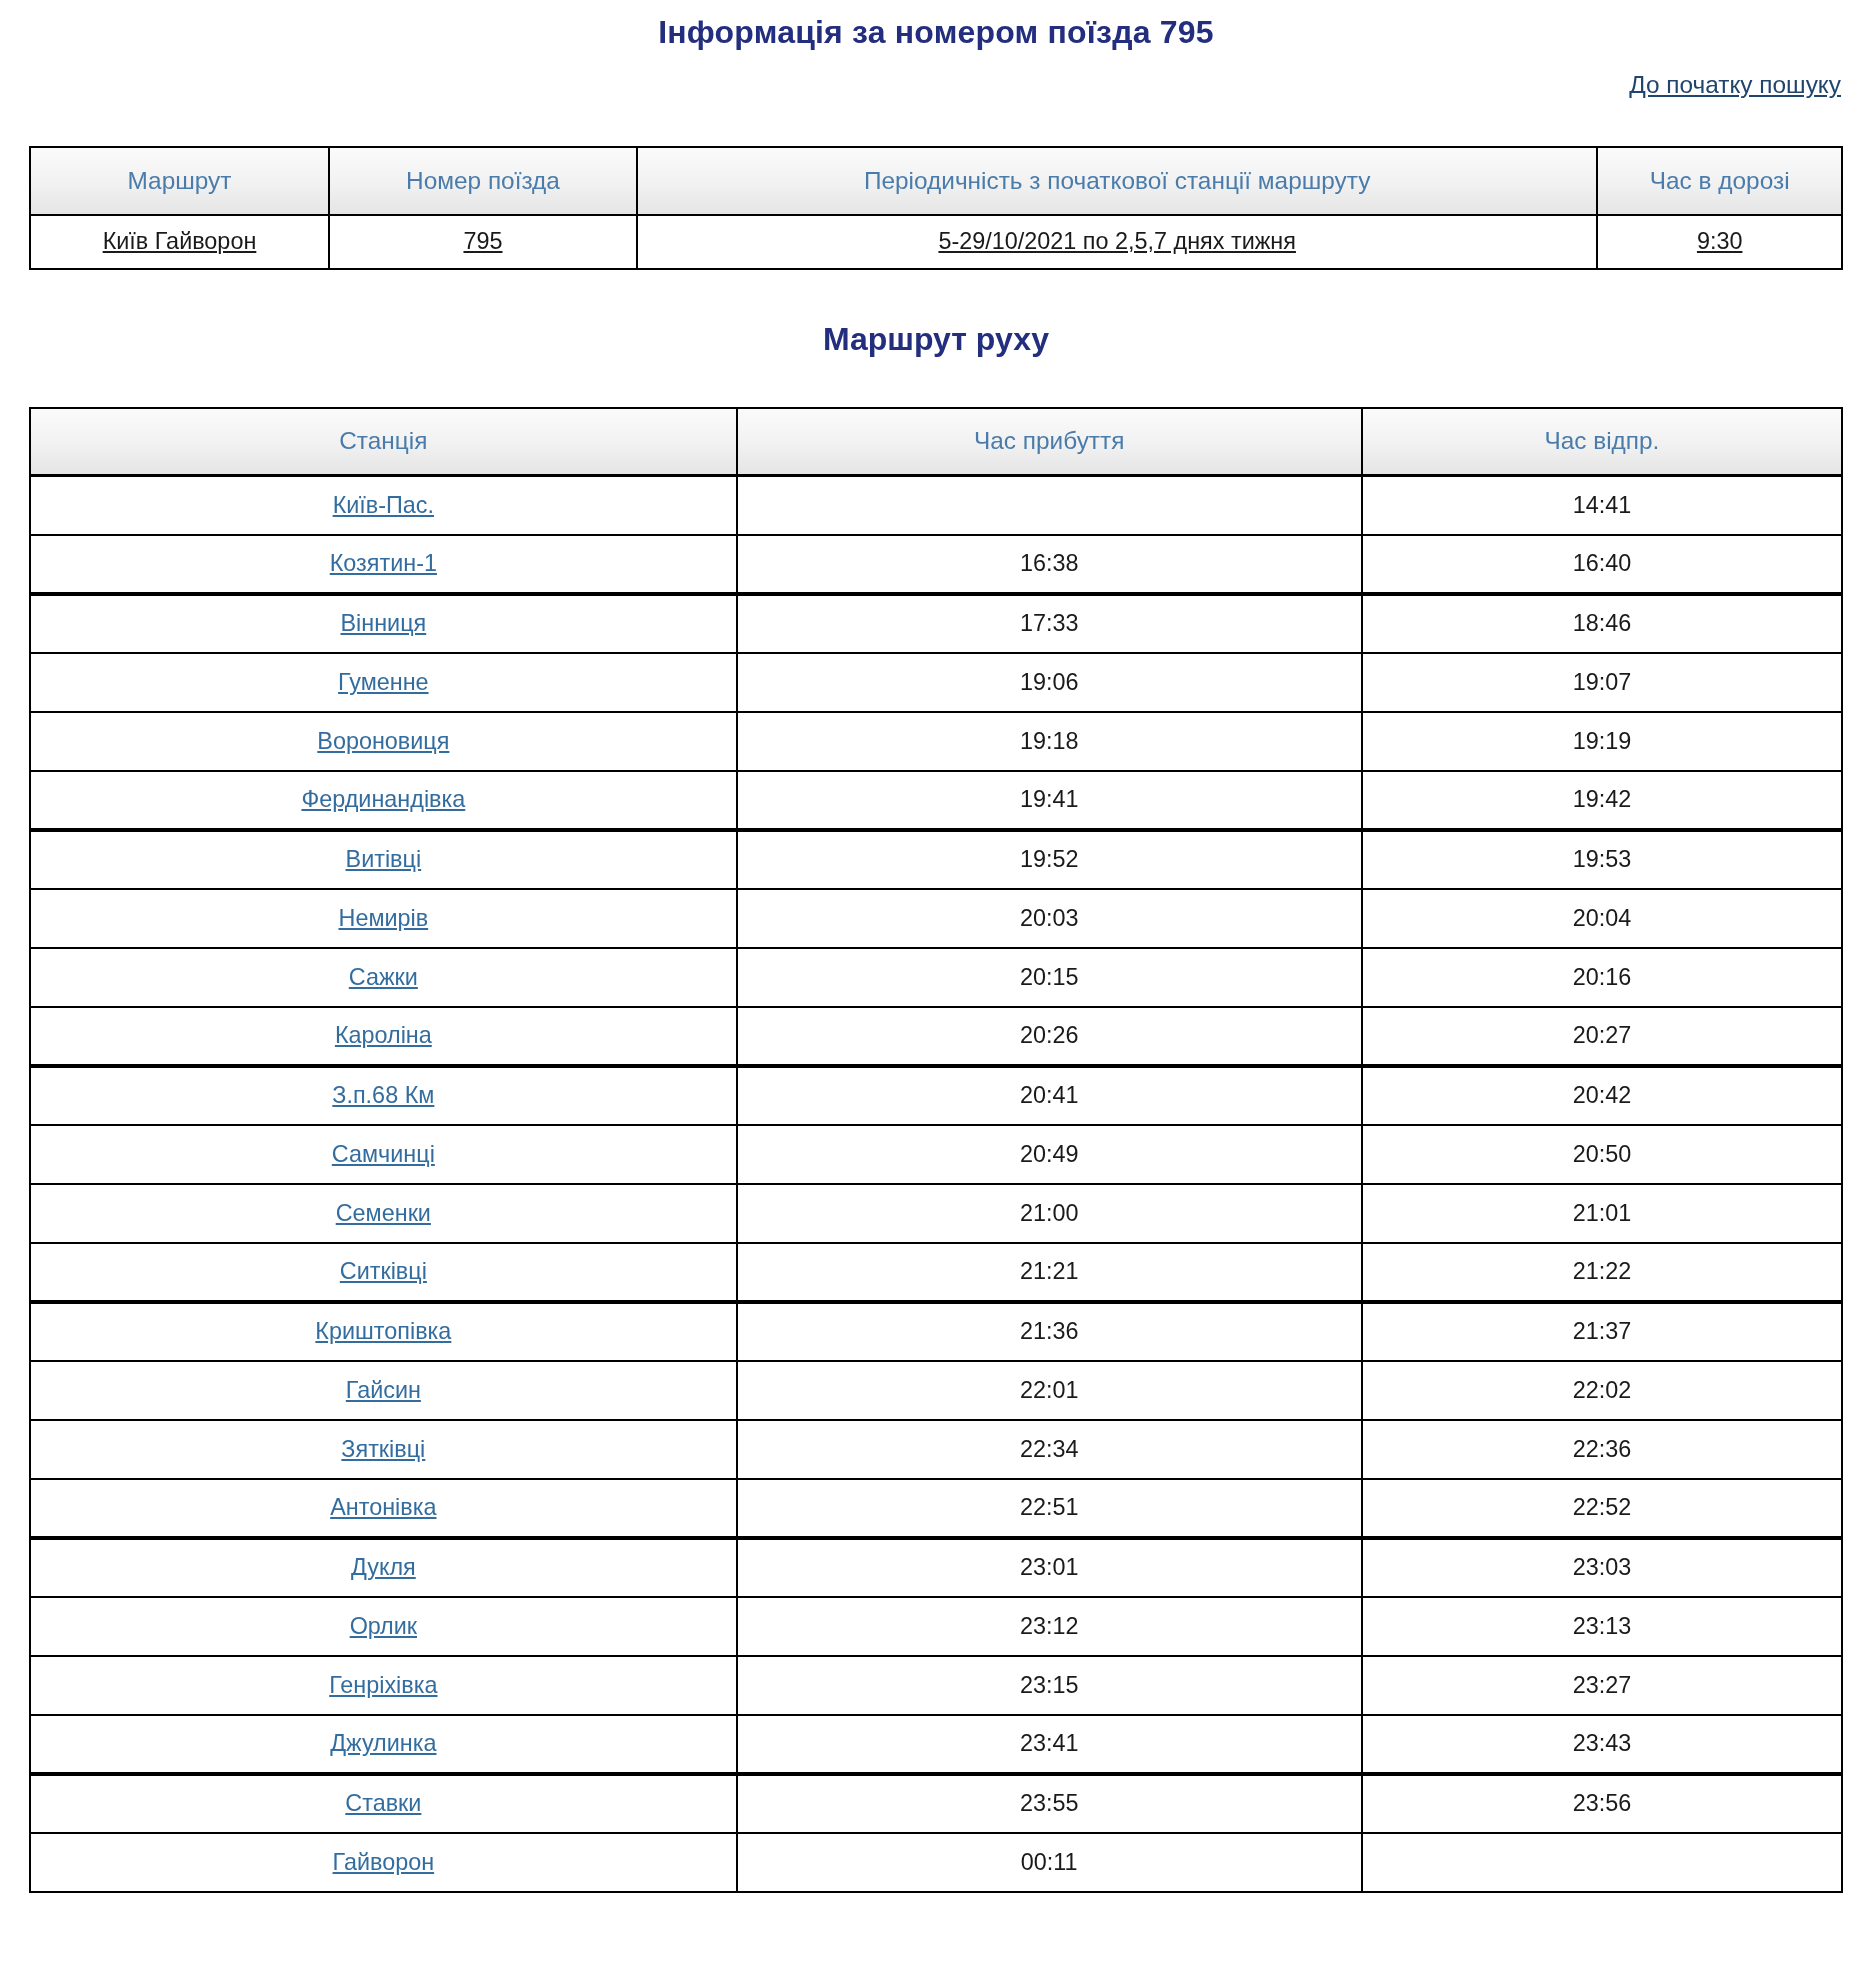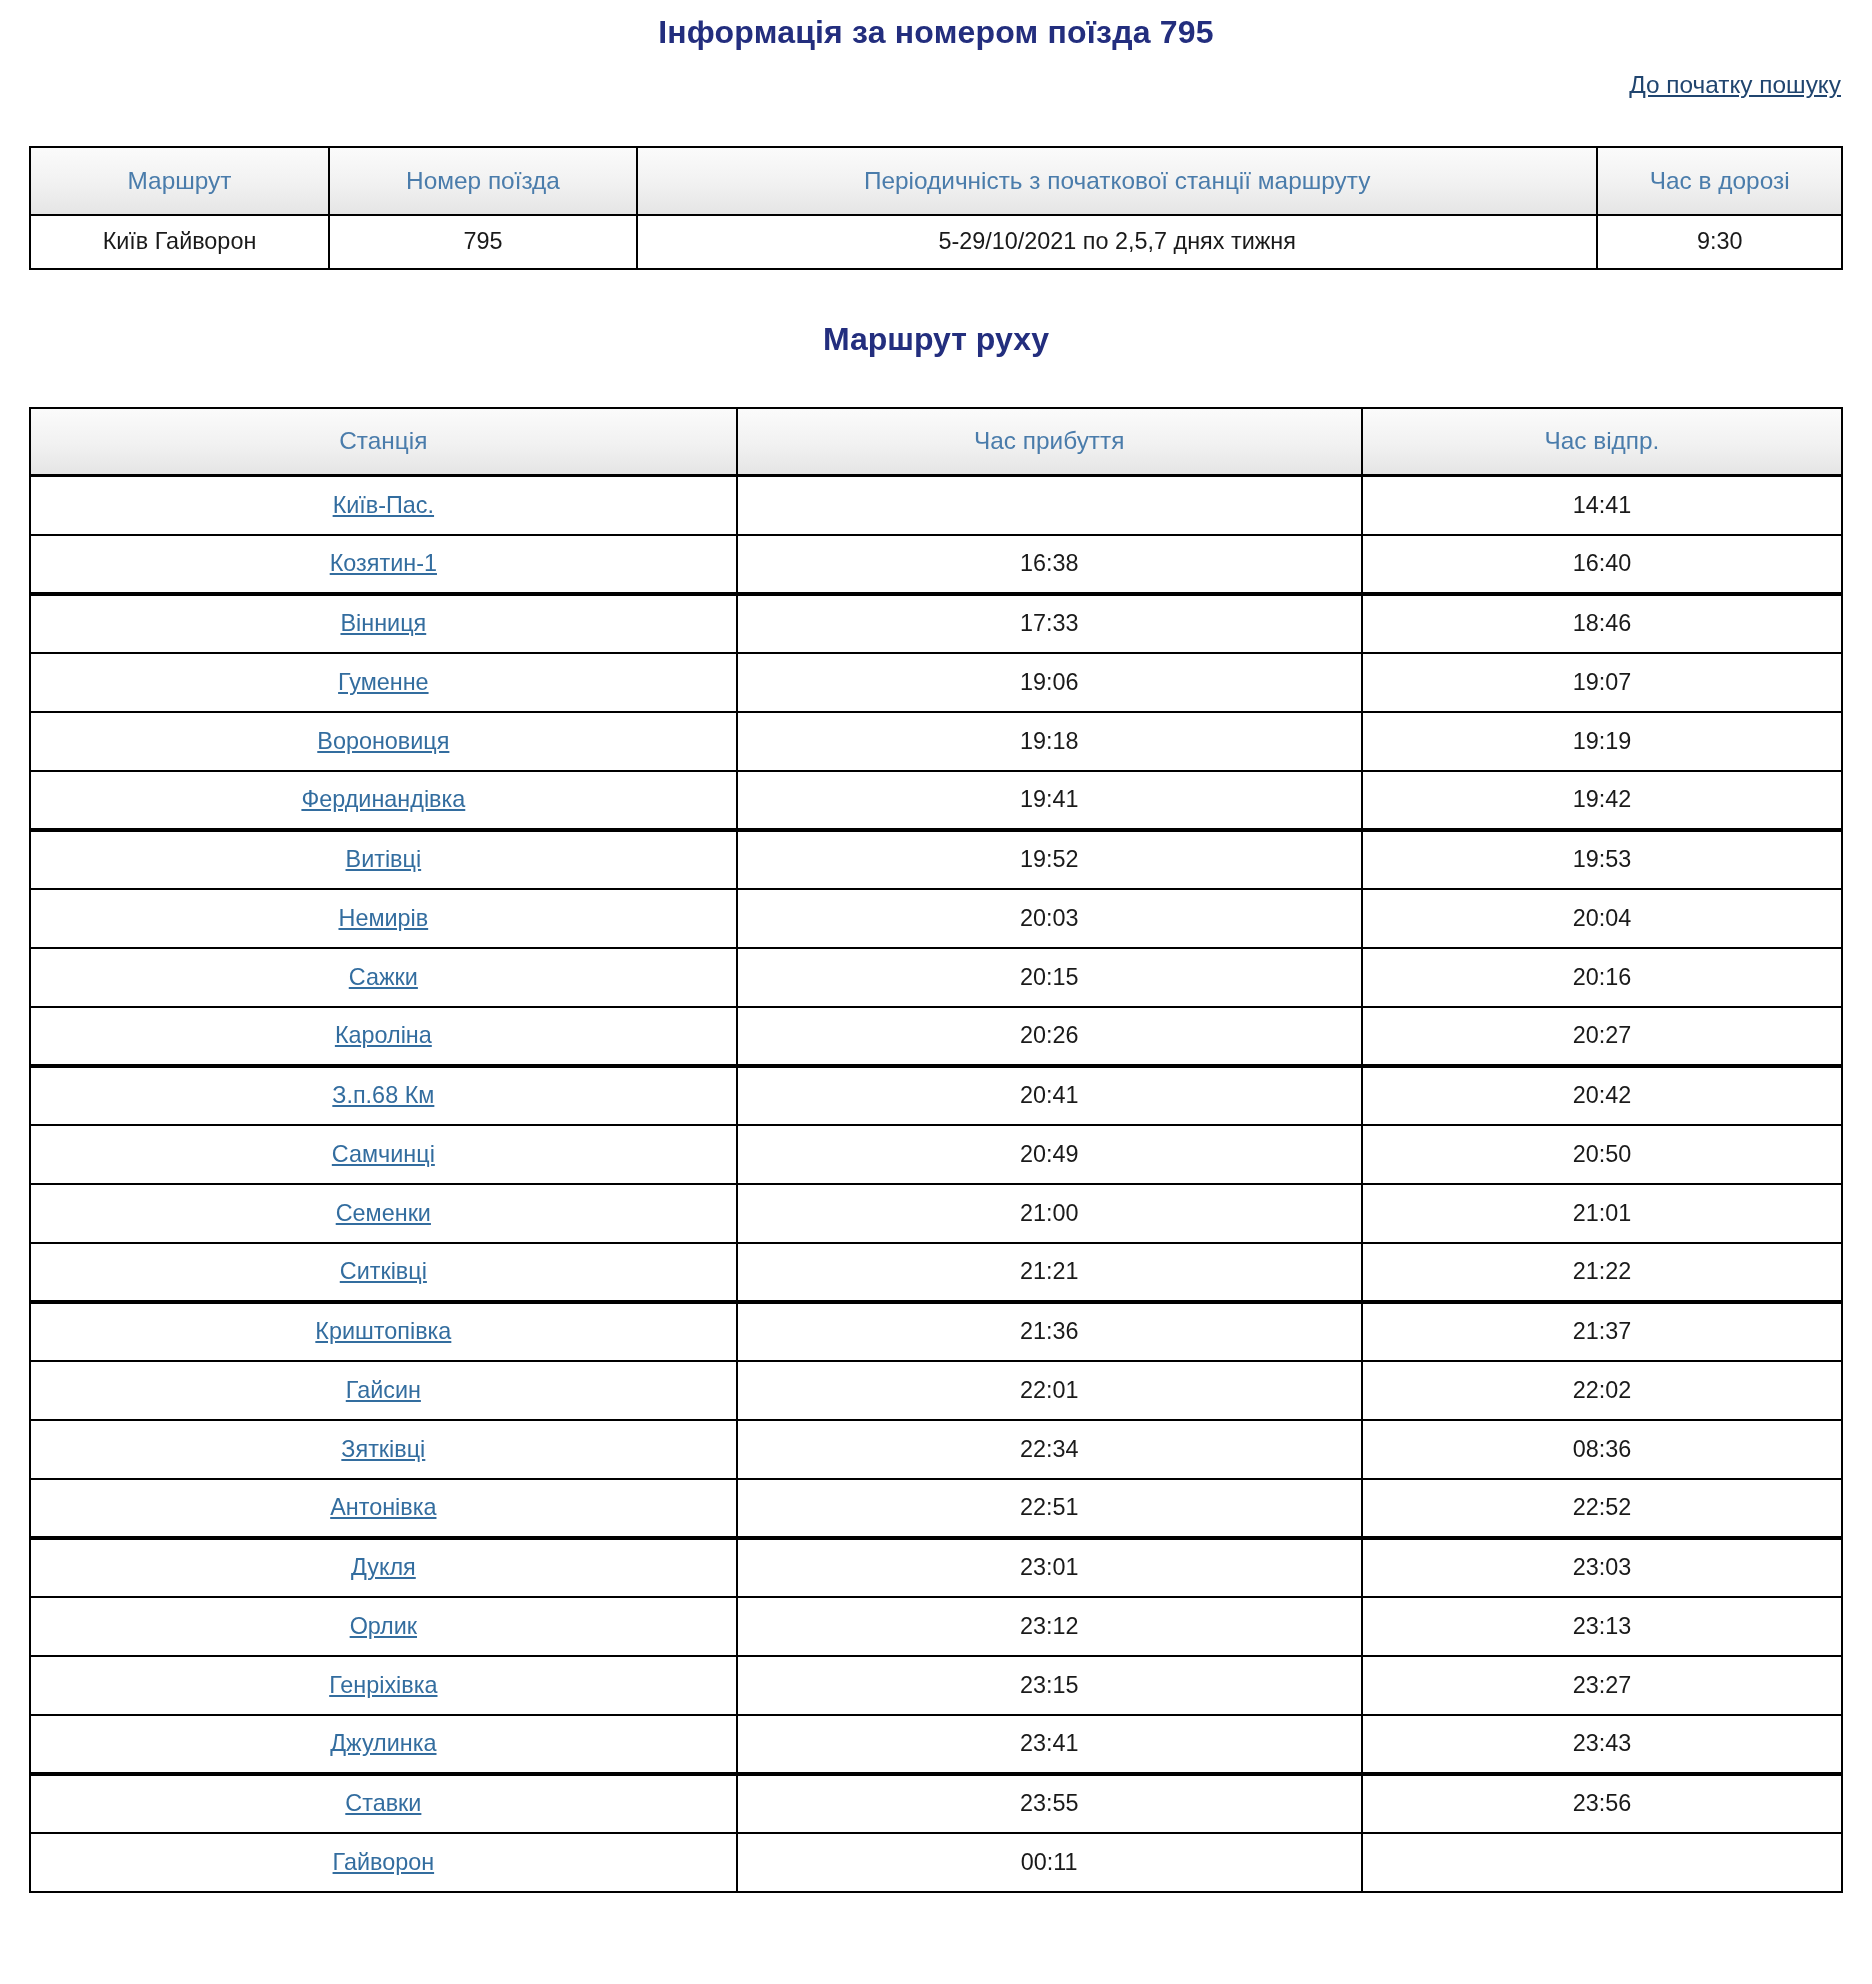--- a/index.html
+++ b/index.html
@@ -57,21 +57,21 @@
     border: 2px solid var(--border-color, #000);
   }
   td {
     color: #1a1a1a;
     text-align: center;
     vertical-align: middle;
     border: 2px solid var(--border-color, #000);
   }
 
   table.summary th { height: 68px; font-size: 24.4px; border-bottom-width: 2.9px; }
-  table.summary td { height: 54px; font-size: 23.4px; }
+  table.summary td { height: 54px; font-size: 23.4px; text-decoration: underline; }
 
   table.route th { height: 68px; font-size: 24.4px; border-bottom-width: 3.9px; }
   table.route td { height: 59px; font-size: 23.4px; }
   table.route tr.thick td { border-bottom-width: 4.9px; }
 
   table.route a {
     color: var(--link-color, #336d9f);
     text-decoration: underline;
     cursor: pointer;
   }
@@ -204,21 +204,21 @@
           <td>21:37</td>
         </tr>
         <tr>
           <td><a href="#">Гайсин</a></td>
           <td>22:01</td>
           <td>22:02</td>
         </tr>
         <tr>
           <td><a href="#">Зятківці</a></td>
           <td>22:34</td>
-          <td>08:36</td>
+          <td>22:36</td>
         </tr>
         <tr class="thick">
           <td><a href="#">Антонівка</a></td>
           <td>22:51</td>
           <td>22:52</td>
         </tr>
         <tr>
           <td><a href="#">Дукля</a></td>
           <td>23:01</td>
           <td>23:03</td>

